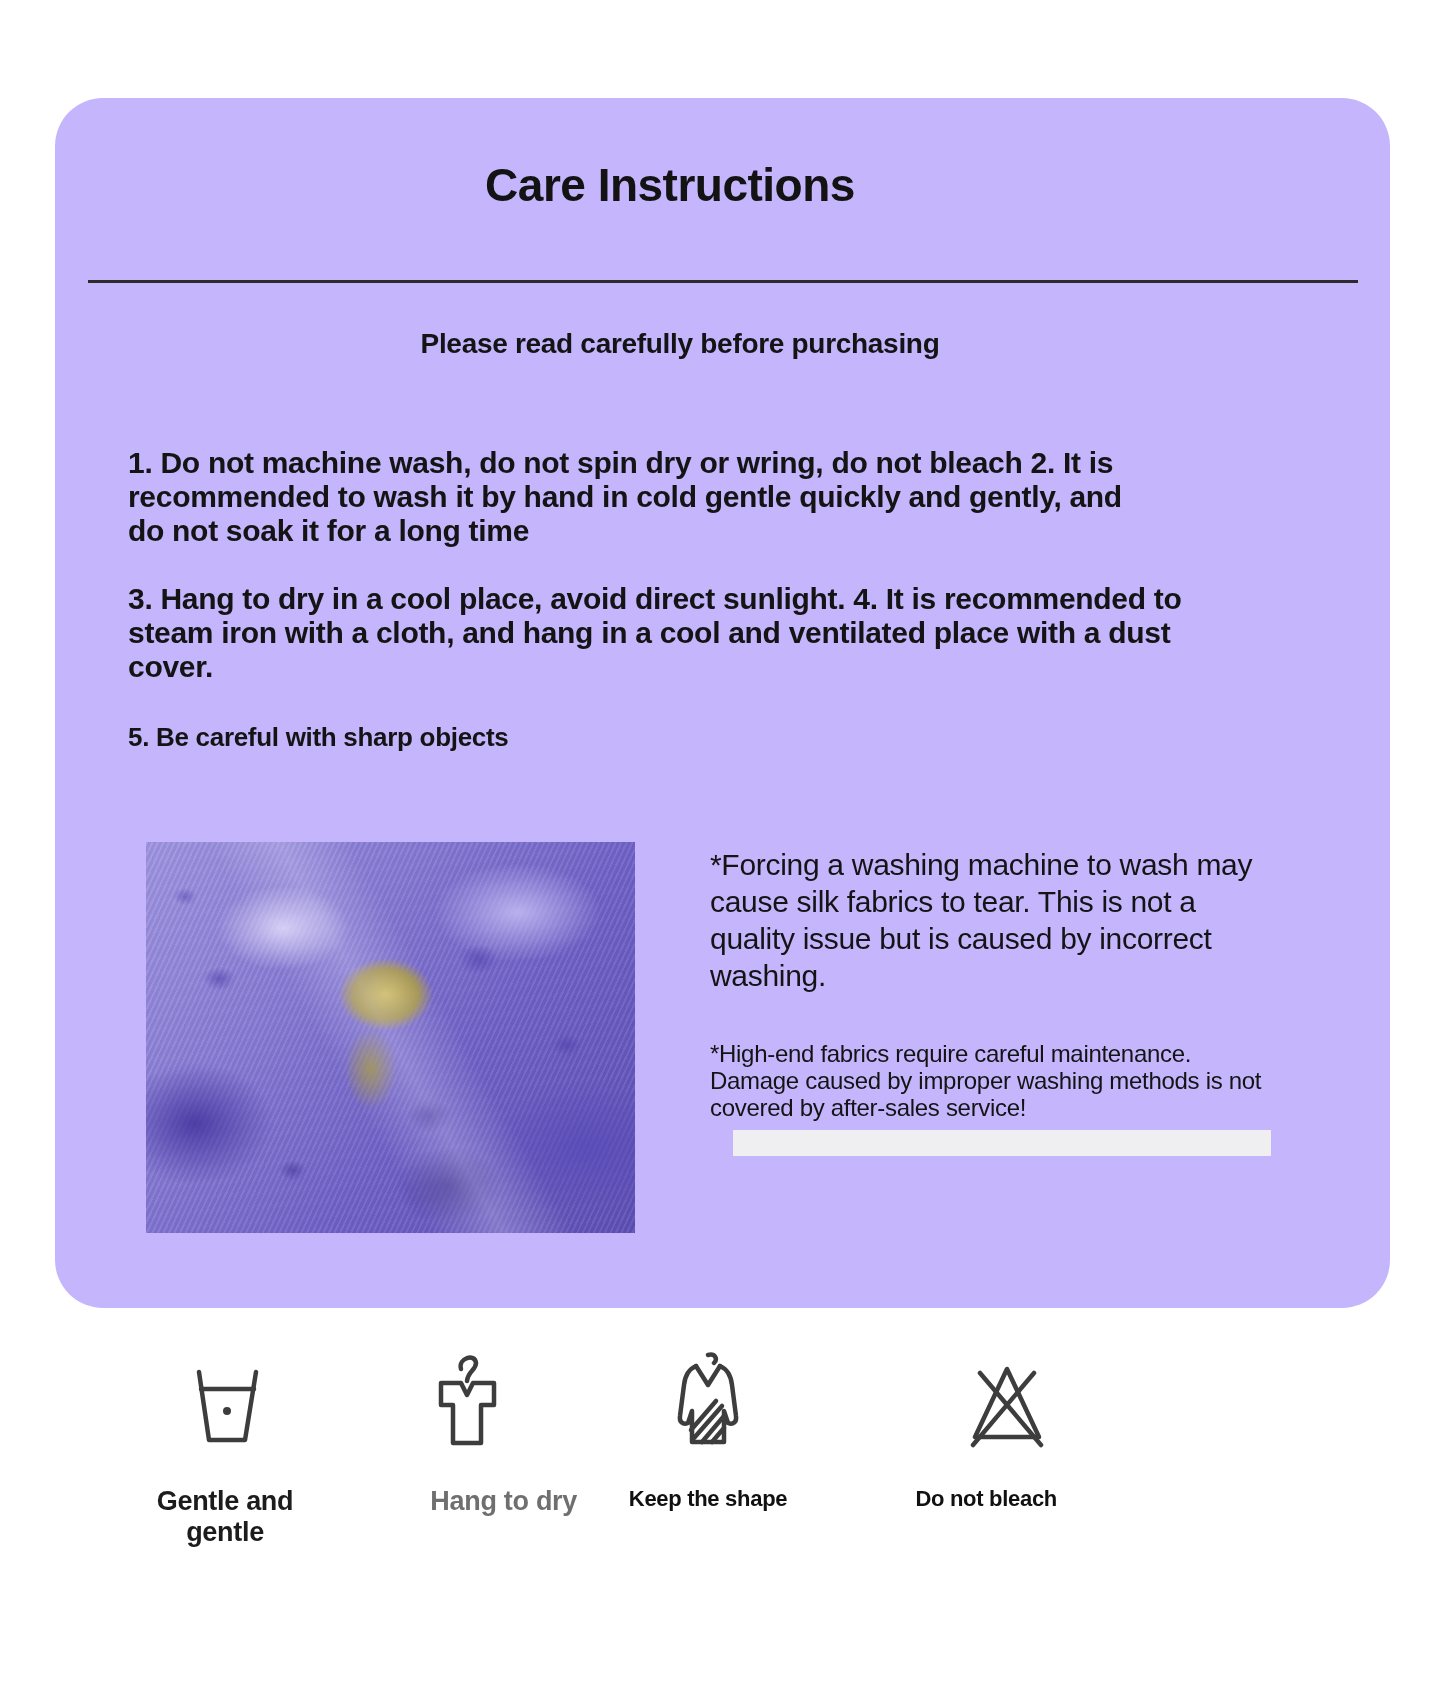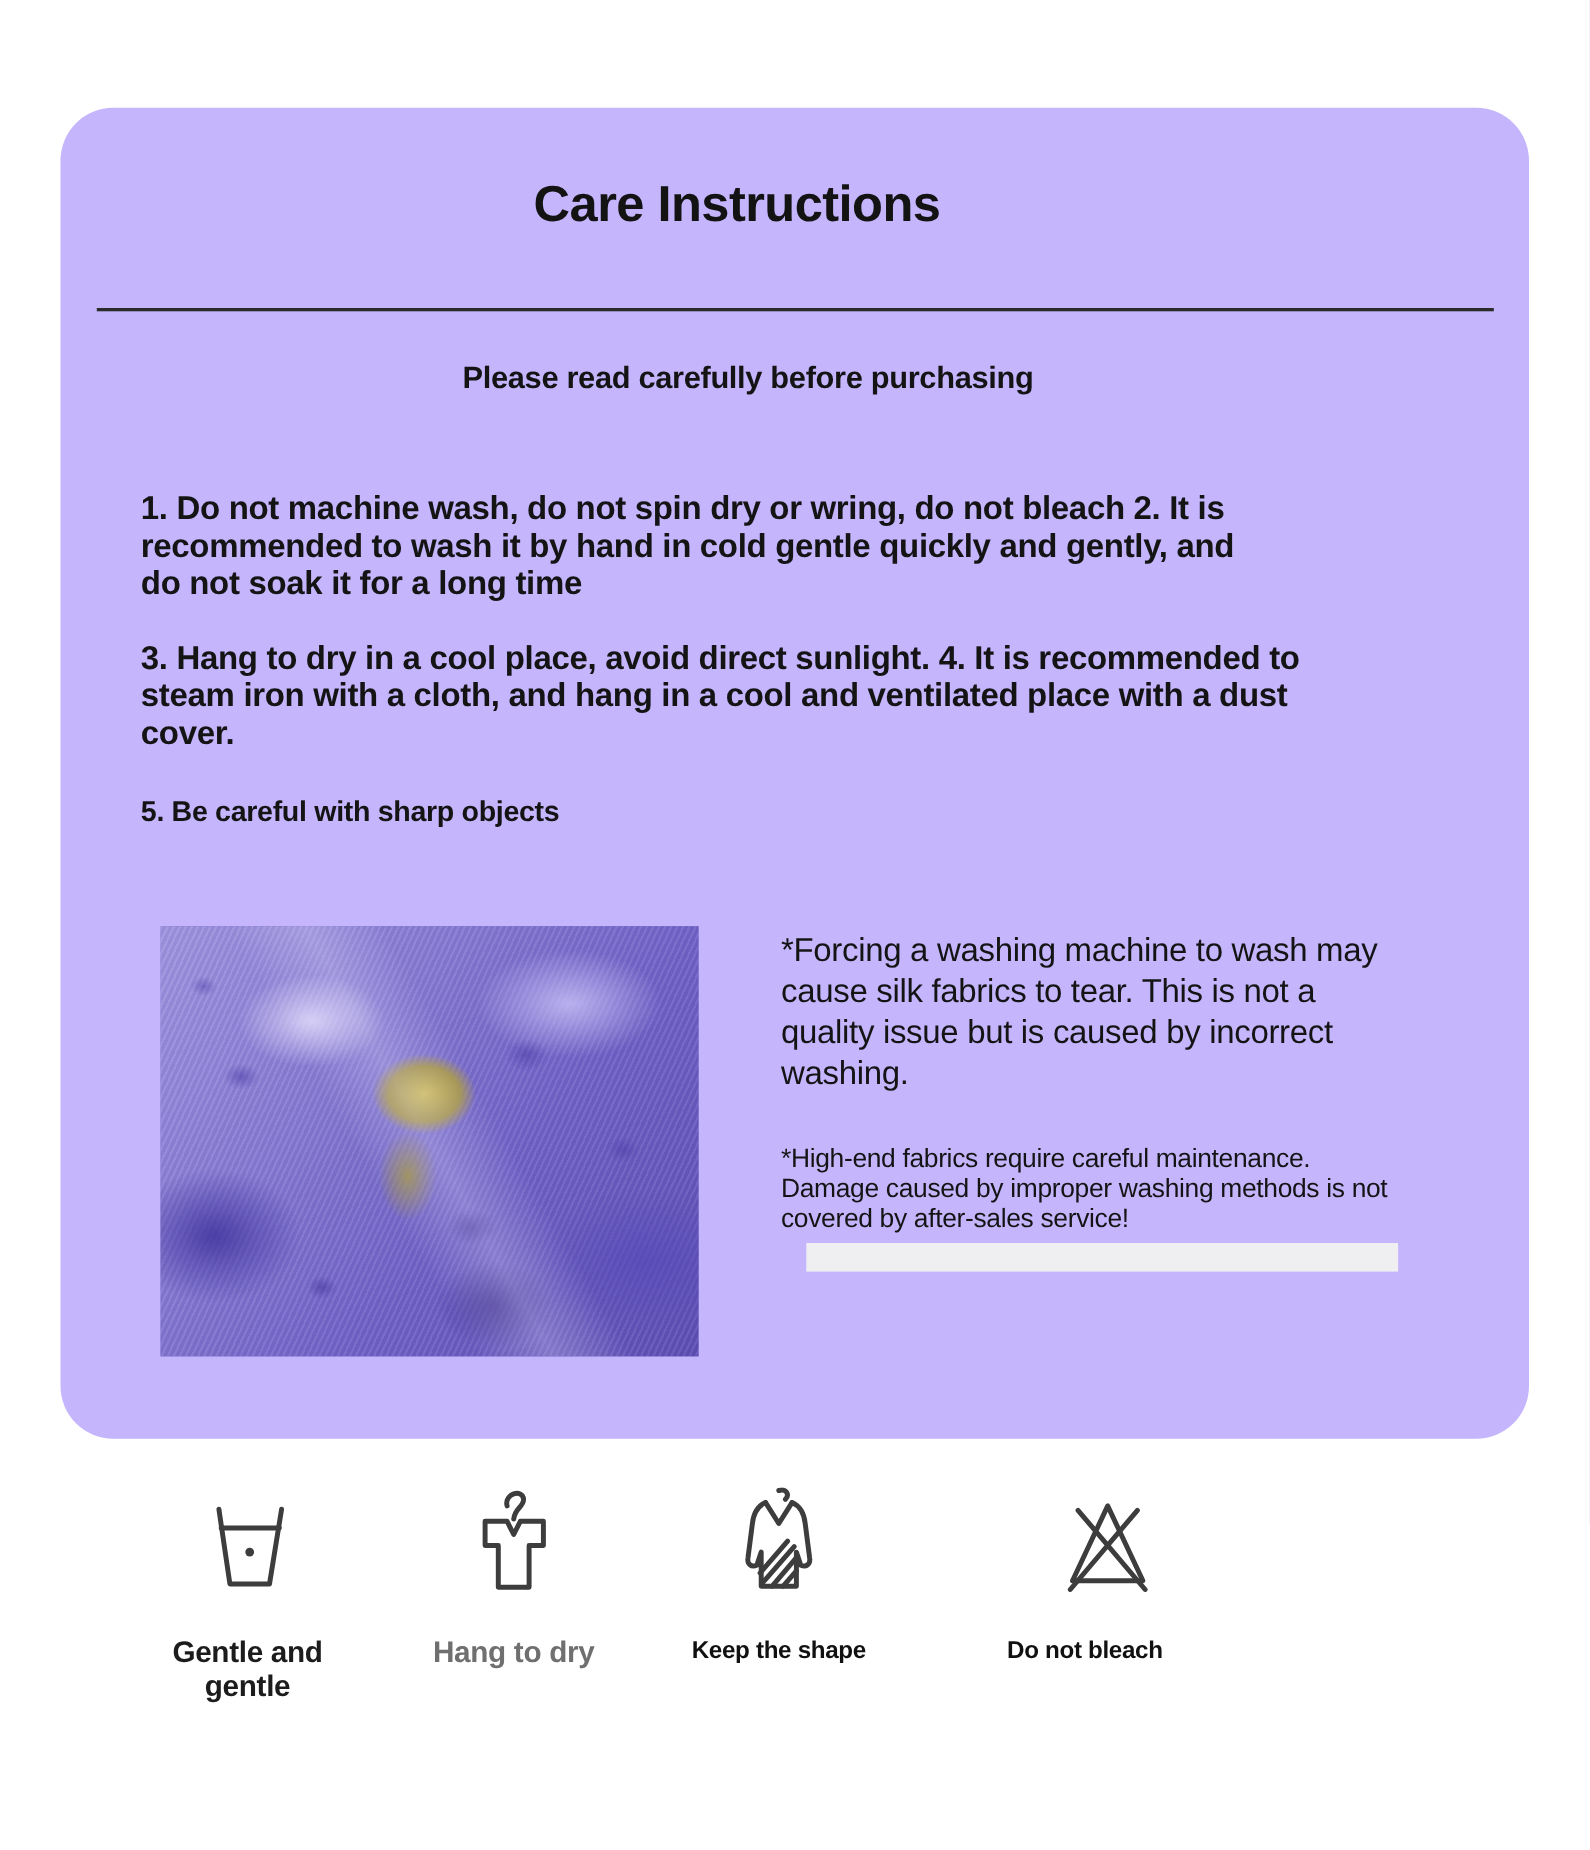--- a/index.html
+++ b/index.html
@@ -59,21 +59,21 @@
   .faint-band { position:absolute; left:678px; top:1032px; width:538px; height:26px;
                 background:#efeff1; }
 
   
   .icon-cell { position:absolute; top:1352px; width:220px; text-align:center; }
   .icon-cell svg { width:100px; height:100px; display:inline-block; }
   .icon-label { margin-top:30px; font-weight:700; letter-spacing:-0.3px; }
   .cell-1 { left:115px; }  .cell-2 { left:357px; }  .cell-3 { left:598px; }
   .cell-4 { left:837px;text-align:right; }  .cell-5 { left:1078px; }
   .label-lg { font-size:27px; color:#1c1c1c; }
-  .label-muted { font-size:27px; color:#6f6f6f; }
+  .label-muted { font-size:27px; color:#6f6f6f;text-align:right; }
   .label-sm { font-size:22px; color:#111111; }
 
   .st { fill:none; stroke:#3d3d3d; stroke-width:4.5; stroke-linecap:round; stroke-linejoin:round; }
 </style>
 </head>
 <body>
 
 <div class="page">
 
   <div class="card">

